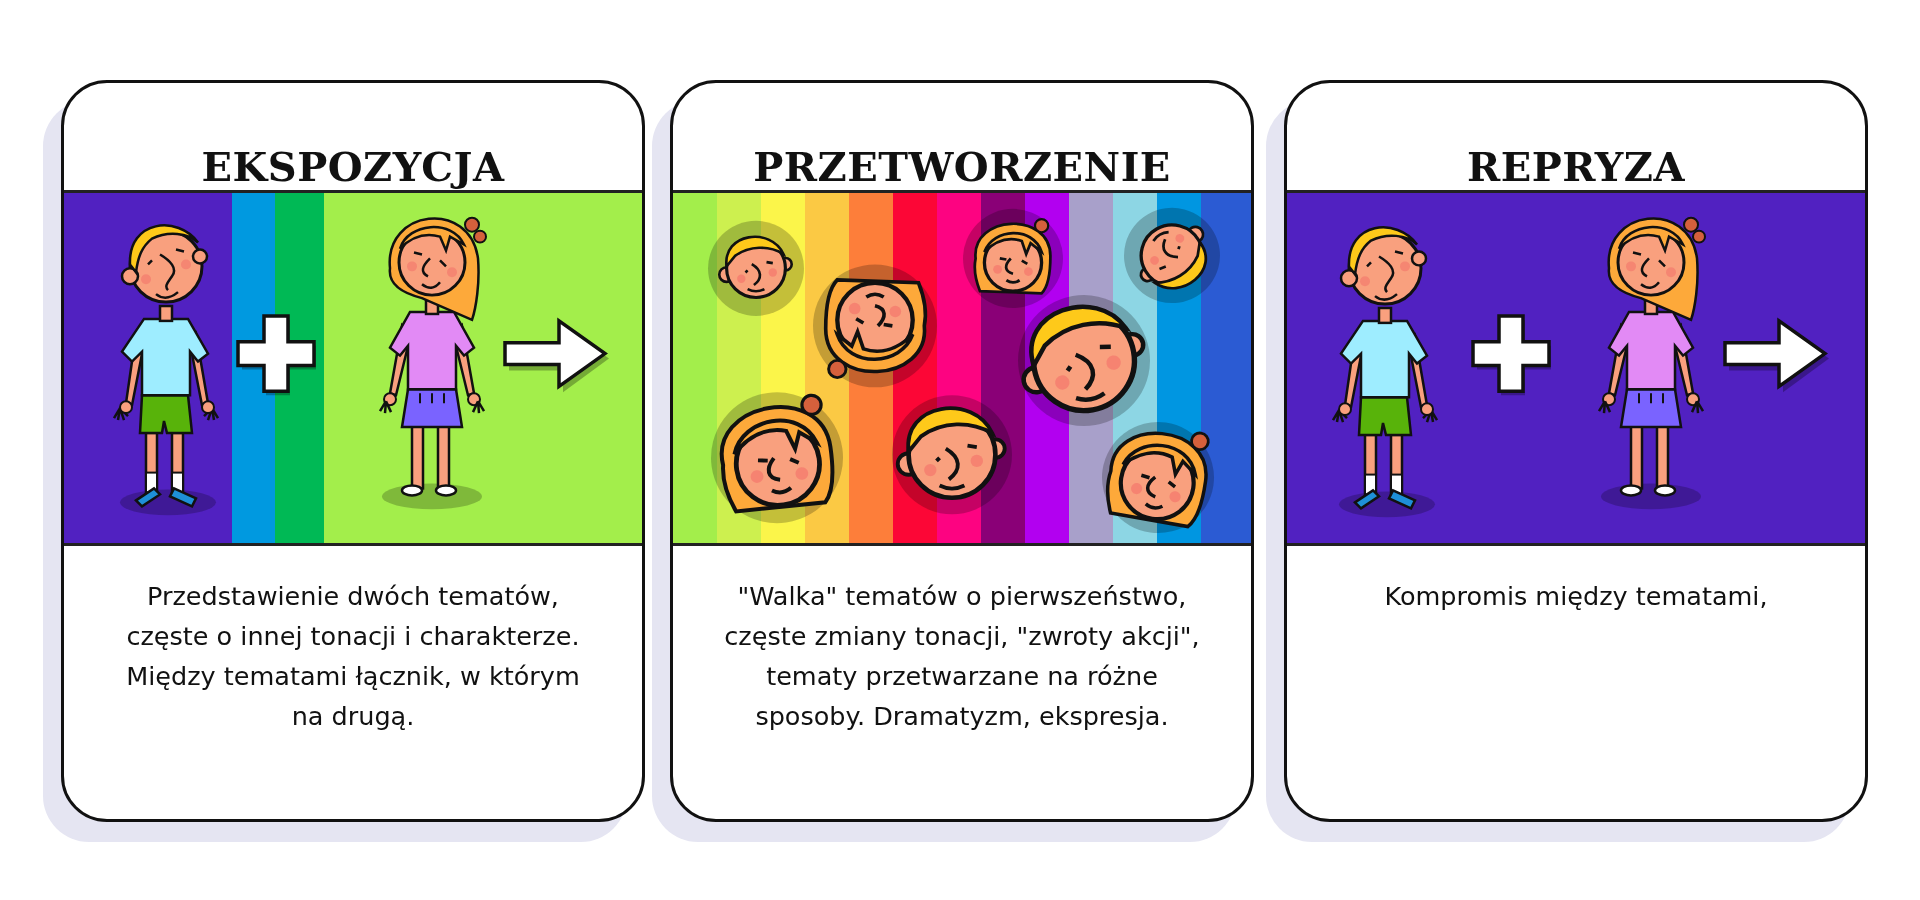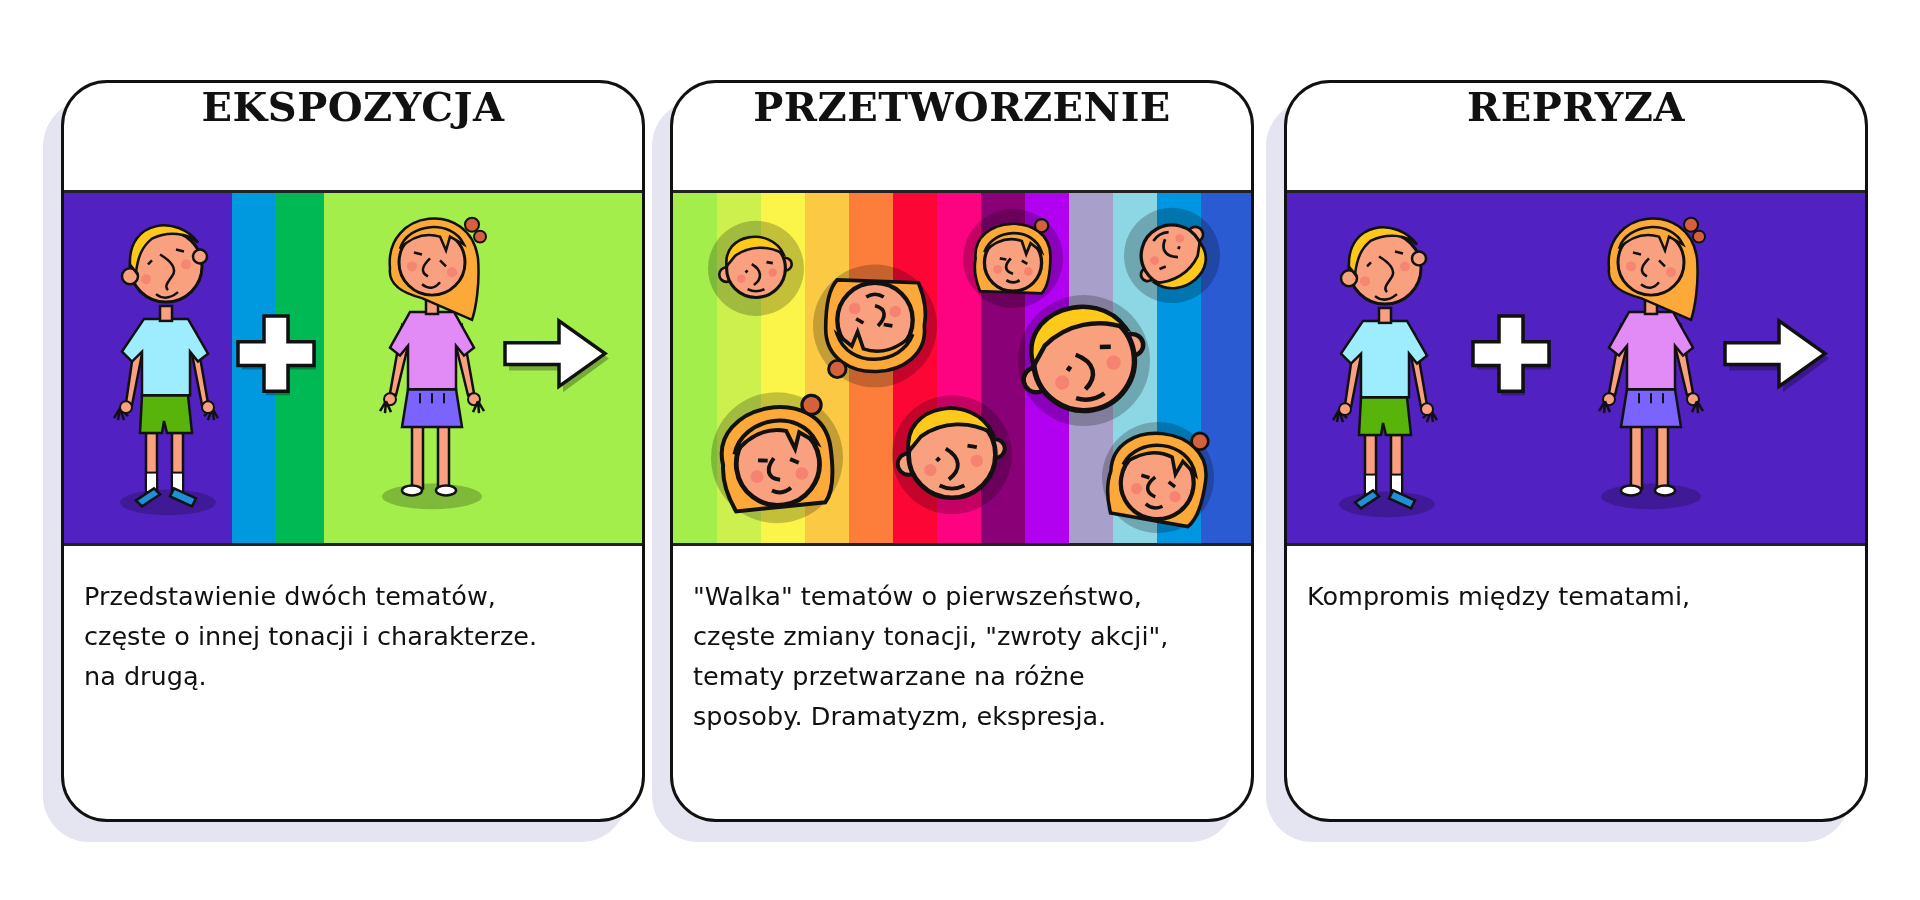--- a/index.html
+++ b/index.html
@@ -10,31 +10,31 @@
   .card-shadow {
     position: absolute; left: -18px; top: 20px; width: 100%; height: 100%;
     background: #e5e5f2; border-radius: 46px;
   }
   .card {
     position: absolute; left: 0; top: 0; width: 100%; height: 100%;
     background: #ffffff; border: 3px solid #111111; border-radius: 46px;
     overflow: hidden;
   }
   .card-header {
-    height: 110px; display: flex; align-items: flex-start; justify-content: center;
+    height: 110px; display: flex; align-items: flex-end; justify-content: center;
     border-bottom: 3px solid #222;
   }
   .card-title {
     font-family: "DejaVu Serif", serif; font-weight: bold; font-size: 40px;
     color: #111; letter-spacing: 0.5px;
   }
   .card-image { position: relative; height: 353px; border-bottom: 3px solid #222; overflow: hidden; }
   .card-image svg { position: absolute; left: 0; top: 0; width: 100%; height: 100%; display: block; }
   .card-body {
-    padding: 30px 20px 0 20px; 
+    padding: 30px 20px 0 20px; text-align: center;
     font-family: "DejaVu Sans", sans-serif; font-size: 25.5px; line-height: 40px; color: #111;
   }
   .card-body span { display: block; white-space: nowrap; }
 </style>
 </head>
 <body>
 
 <svg width="0" height="0" style="position:absolute">
   <defs>
 
@@ -173,20 +173,21 @@
             <use href="#girl"></use>
           </g>
         <g transform="translate(441,129)">
             <use href="#arrow"></use>
           </g>
       </svg>
     </div>
     <div class="card-body">
       <span>Przedstawienie dwóch tematów,</span>
       <span>częste o innej tonacji i charakterze.</span>
+      <span>Między tematami łącznik, w którym</span>
       <span>na drugą.</span>
     </div>
   </div>
 </div>
 
 <div class="card-wrap" style="left:670px;border-radius:18px;">
   <div class="card-shadow"></div>
   <div class="card">
     <div class="card-header">
       <div class="card-title">PRZETWORZENIE</div>

